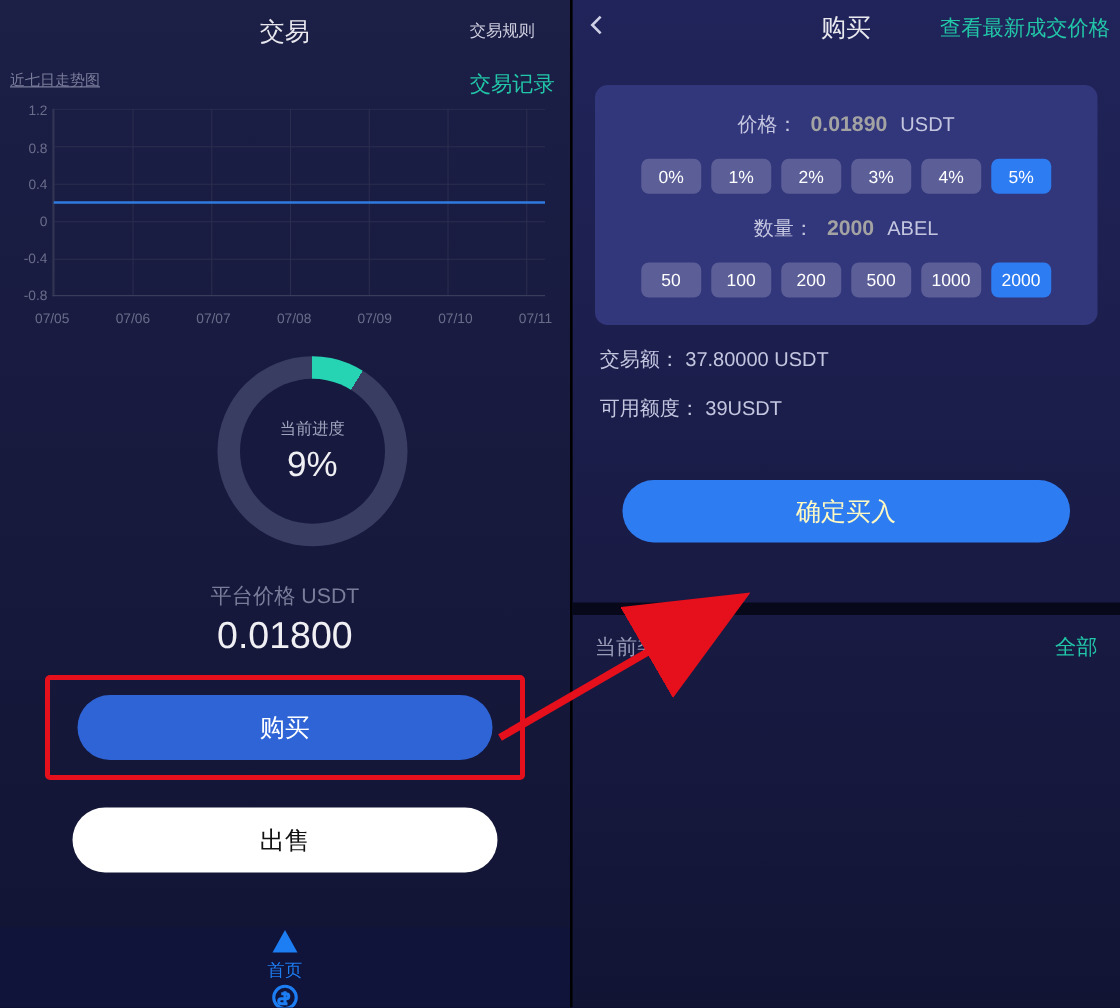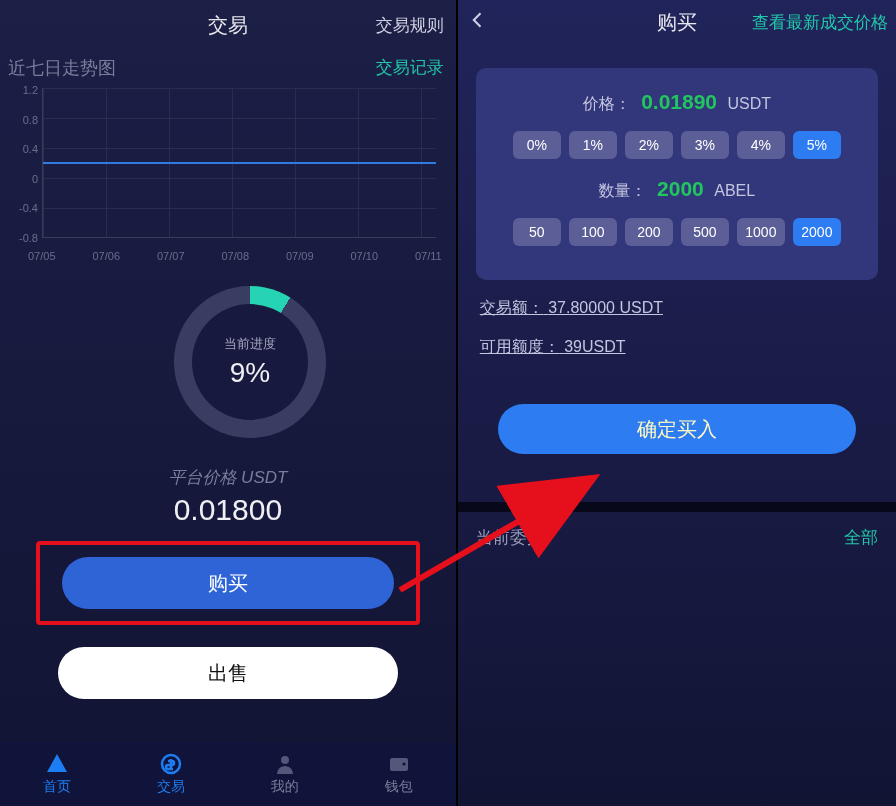--- a/index.html
+++ b/index.html
@@ -24,31 +24,31 @@
   .left-header {
     height: 50px;
     display: flex;
     align-items: center;
     justify-content: center;
     position: relative;
   }
   .left-header .title { font-size: 20px; color: #e8e8ee; }
   .left-header .rules {
     position: absolute;
-    right: 12px;
-    font-size: 17px;
+    right: 28px;
+    font-size: 13px;
     color: #d0d0e0;
   }
 
   .trend-row {
     display: flex;
     justify-content: space-between;
     padding: 6px 12px 0 8px;
   }
-  .trend-title { font-size: 18px; color: #7a7d9a; }
+  .trend-title { font-size: 12px; color: #7a7d9a; text-decoration: underline; }
   .trade-log { font-size: 17px; color: #21c7a8; }
 
   .chart-wrap {
     position: relative;
     margin: 4px 8px 0 8px;
     height: 178px;
   }
   .y-axis {
     position: absolute;
     left: 0; top: 0;
@@ -116,21 +116,20 @@
     text-align: center;
   }
   .donut-label { font-size: 13px; color: #a2a4be; }
   .donut-value { font-size: 28px; color: #f0f0f4; margin-top: 4px; }
 
   .price-label {
     text-align: center;
     margin-top: 28px;
     font-size: 17px;
     color: #7a7d9a;
-    font-style: italic;
   }
   .price-value {
     text-align: center;
     font-size: 30px;
     color: #f0f0f4;
     margin-top: 4px;
   }
 
   .highlight-box {
     margin: 14px 36px 0 36px;
@@ -155,20 +154,21 @@
     width: calc(100% - 116px);
     background: #fff; color: #111;
   }
 
   .bottom-nav {
     position: absolute;
     bottom: 0; left: 0; right: 0;
     height: 64px;
     display: flex;
     background: #10133a;
+    flex-direction: column;
   }
   .nav-item {
     flex: 1;
     display: flex;
     flex-direction: column;
     align-items: center;
     justify-content: center;
     gap: 2px;
     font-size: 14px;
     color: #7a7d9a;
@@ -205,21 +205,21 @@
     background: #32367a;
     border-radius: 10px;
     padding: 22px 14px;
   }
   .card-row {
     text-align: center;
     font-size: 16px;
     color: #c4c6e0;
     margin-bottom: 16px;
   }
-  .card-row .val { font-size: 21px; font-weight: 700; color: #22c55e; margin: 0 6px; }
+  .card-row .val { font-size: 17px; font-weight: 700; color: #a3a3a3; margin: 0 6px; }
   .chip-row {
     display: flex;
     justify-content: center;
     gap: 8px;
     margin-bottom: 18px;
   }
   .chip {
     min-width: 48px;
     padding: 6px 10px;
     border-radius: 6px;
@@ -229,21 +229,20 @@
     text-align: center;
     cursor: pointer;
   }
   .chip.active { background: #2d7cf2; }
   .chip-row.qty .chip { min-width: 48px; padding: 6px 8px; font-size: 14px; }
 
   .info-line {
     margin: 18px 22px 0 22px;
     font-size: 16px;
     color: #c4c6e0;
-    text-decoration: underline;
   }
   .confirm-btn {
     margin: 46px 40px 0 40px;
     width: calc(100% - 80px);
     height: 50px;
     border-radius: 25px;
     border: none;
     background: #2d7cf2;
     color: #fef9c3;
     font-size: 20px;
@@ -391,21 +390,21 @@
       <span class="chip">2%</span>
       <span class="chip">3%</span>
       <span class="chip">4%</span>
       <span class="chip active">5%</span>
     </div>
     <div class="card-row">
       <span>数量：</span>
       <span class="val">2000</span>
       <span>ABEL</span>
     </div>
-    <div class="chip-row qty" style="margin-bottom:12px">
+    <div class="chip-row qty" style="margin-bottom:0">
       <span class="chip">50</span>
       <span class="chip">100</span>
       <span class="chip">200</span>
       <span class="chip">500</span>
       <span class="chip">1000</span>
       <span class="chip active">2000</span>
     </div>
   </div>
 
   <div class="info-line">

